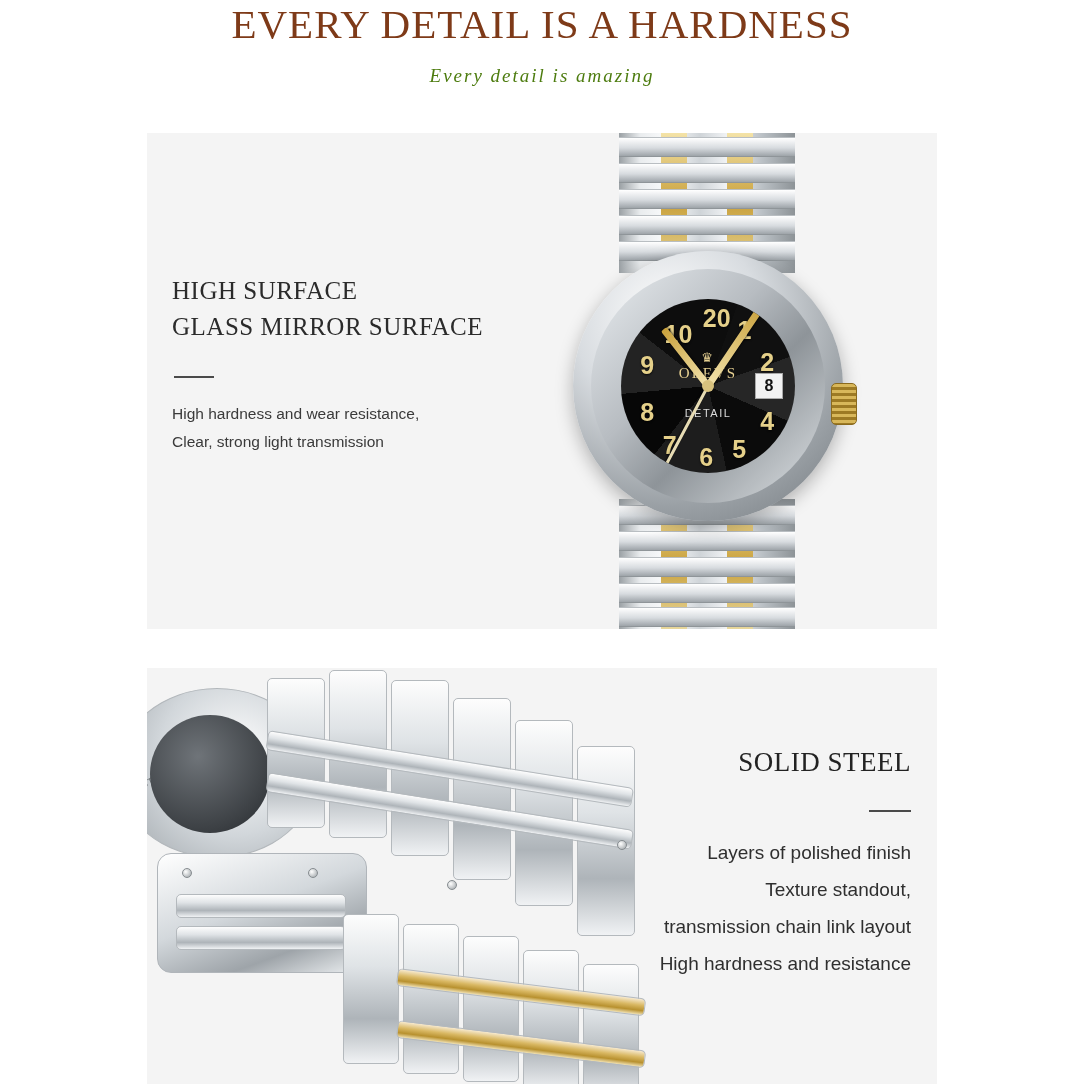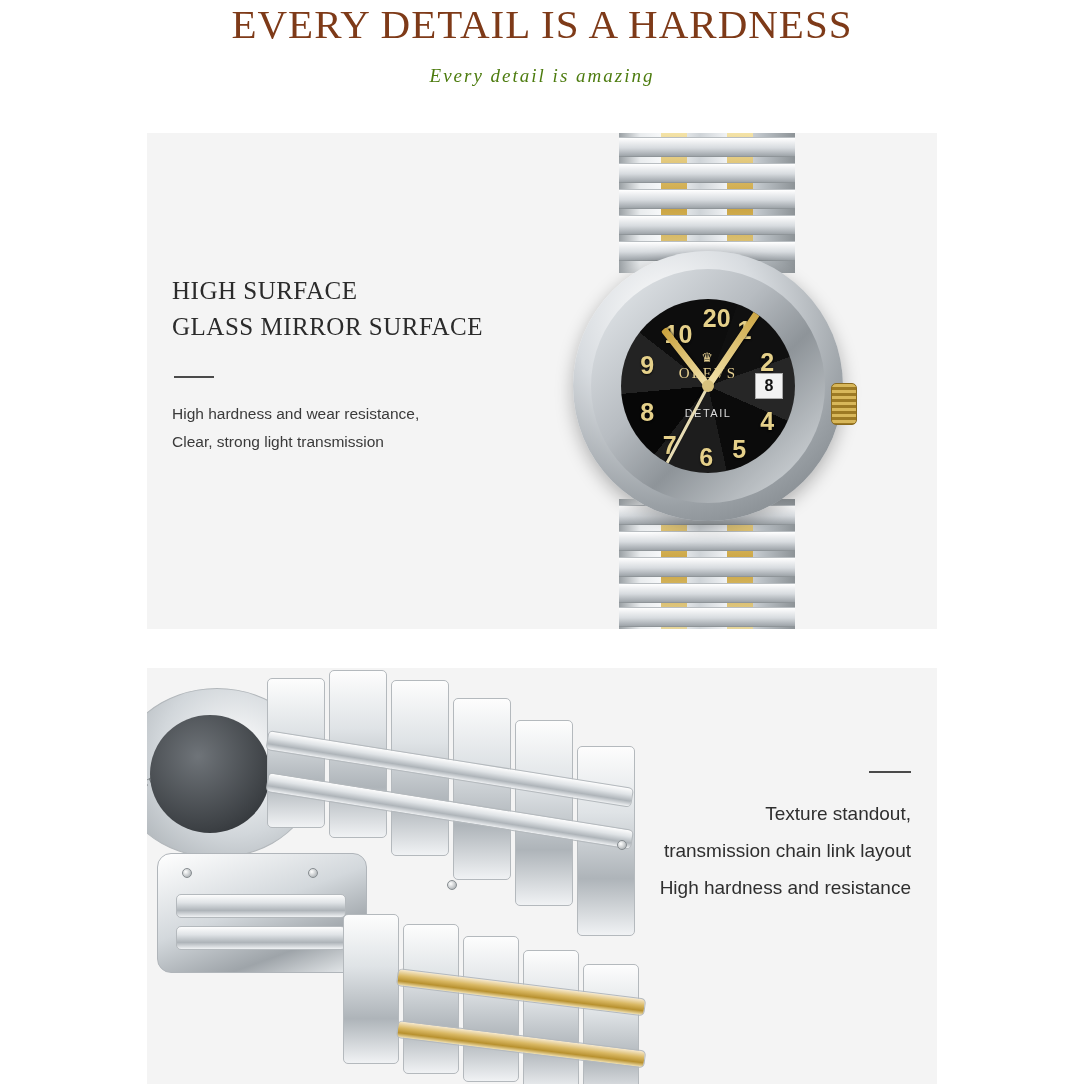--- a/index.html
+++ b/index.html
@@ -297,20 +297,22 @@
       <div class="strip" style="left:436px;top:296px;width:56px;height:138px;"></div>
 
       <div class="strip gold" style="left:250px;top:300px;width:250px;height:18px;transform:rotate(7deg);transform-origin:left center;"></div>
       <div class="strip gold" style="left:250px;top:352px;width:250px;height:18px;transform:rotate(7deg);transform-origin:left center;"></div>
 
       <div class="screw" style="left:300px;top:212px;"></div>
       <div class="screw" style="left:470px;top:172px;"></div>
     </div>
 
     <div class="p2-text">
+      <div class="p2-title">SOLID STEEL</div>
       <div class="rule-r"></div>
+      <div class="p2-body">Layers of polished finish</div>
       <div class="p2-body">Texture standout,</div>
       <div class="p2-body">transmission chain link layout</div>
       <div class="p2-body">High hardness and resistance</div>
     </div>
   </div>
 
 </div>
 
 </body></html>

